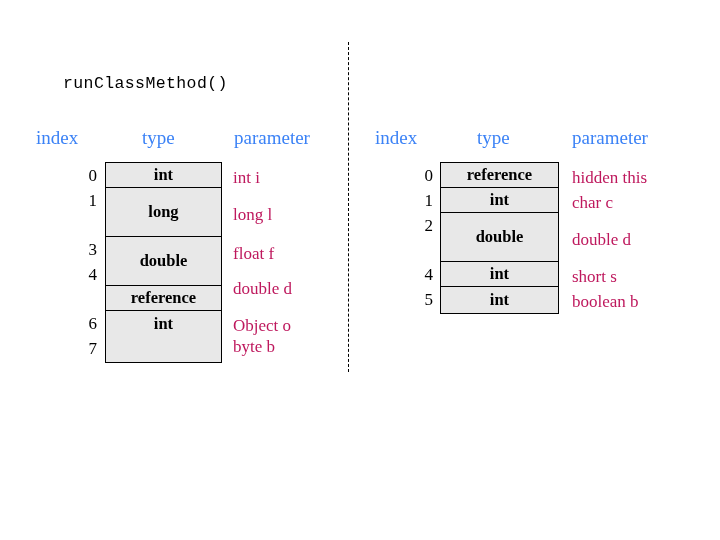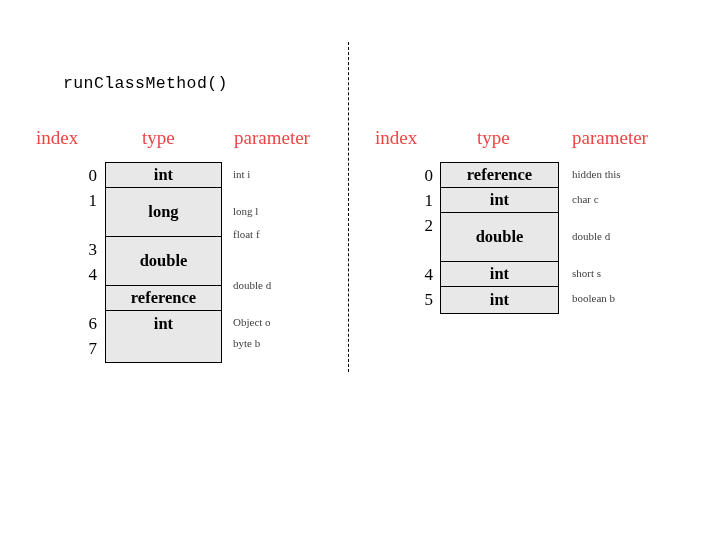--- a/index.html
+++ b/index.html
@@ -44,21 +44,21 @@
     color: #000;
   }
   #title-left  { left: 63px;  top: 74px; }
   #title-right { left: 401px; top: 76px; }
 
   
   .col-header {
     position: absolute;
     font-size: 19px;
     white-space: nowrap;
-    color: #ef4444;
+    color: #3b82f6;
   }
 
   
   #hdr-l-index { left: 36px;  top: 127px; }
   #hdr-l-type  { left: 142px; top: 127px; }
   #hdr-l-param { left: 234px; top: 127px; }
 
   
   #hdr-r-index { left: 375px; top: 127px; }
   #hdr-r-type  { left: 477px; top: 127px; }
@@ -114,24 +114,24 @@
   .param-col {
     position: absolute;
     top: 162px;
   }
   #param-left  { left: 233px; width: 110px; }
   #param-right { left: 572px; width: 135px; }
 
   .param-cell {
     position: absolute;
     left: 0;
-    font-size: 11px;
+    font-size: 17px;
     line-height: 1;
     white-space: nowrap;
-    color: #404040;
+    color: #be185d;
   }
 </style>
 </head>
 <body>
 
 <div id="canvas">
 
   <div class="divider"></div>
 
   <div class="panel-title" id="title-left">runClassMethod()</div>
@@ -161,21 +161,21 @@
       <div class="slot span1">
         <span>reference</span>
       </div>
       <div class="slot span1">
         <span>int</span>
       </div>
     </div>
   <div class="param-col" id="param-left">
       <div class="param-cell" style="top: 6.5px;">int i</div>
       <div class="param-cell" style="top: 43.5px;">long l</div>
-      <div class="param-cell" style="top: 67px;">float f</div>
+      <div class="param-cell" style="top: 83px;">float f</div>
       <div class="param-cell" style="top: 117.5px;">double d</div>
       <div class="param-cell" style="top: 154.5px;">Object o</div>
       <div class="param-cell" style="top: 176px;">byte b</div>
     </div>
 
 
   <div class="col-header" id="hdr-r-index">index</div>
   <div class="col-header" id="hdr-r-type">type</div>
   <div class="col-header" id="hdr-r-param">parameter</div>
 

